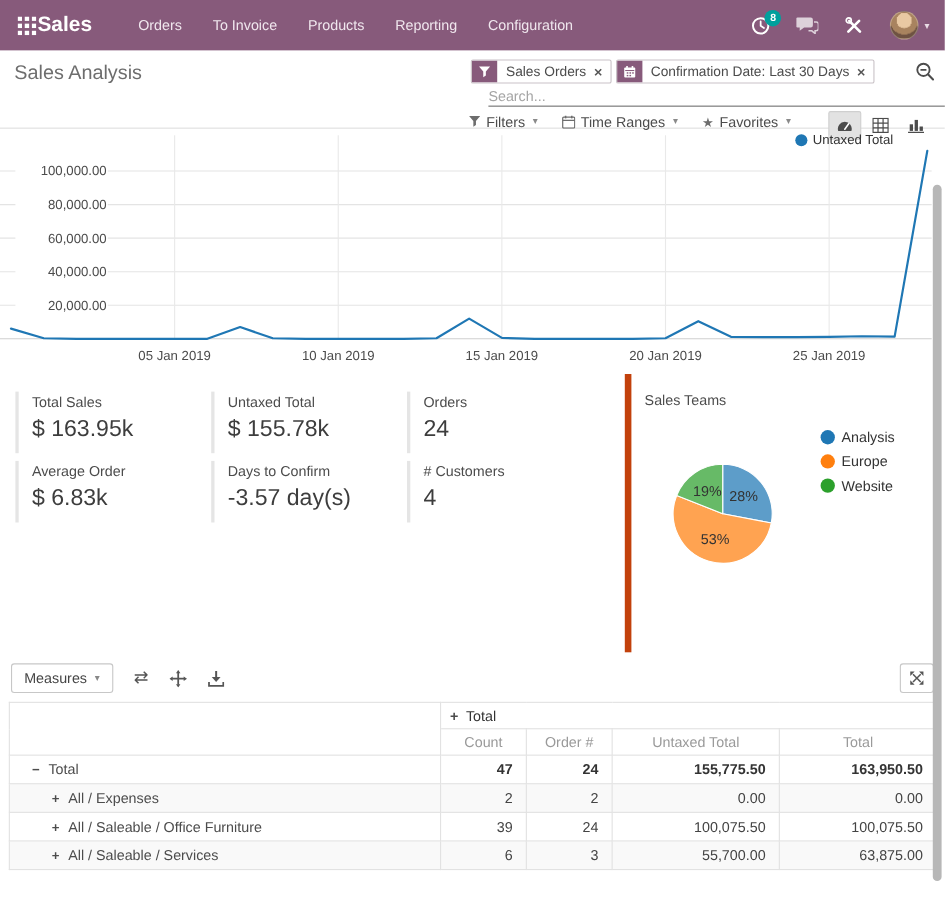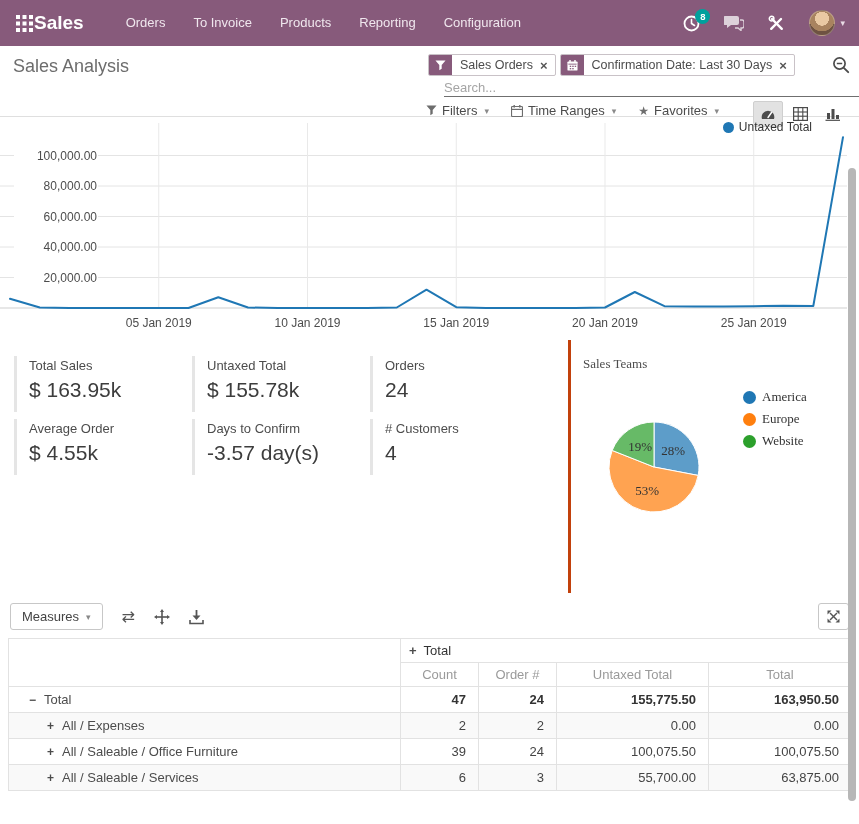--- a/index.html
+++ b/index.html
@@ -43,21 +43,21 @@
   #line-chart { display:block; }
   .chart-legend { position:absolute; right:47px; top:3px; display:flex; align-items:center; gap:5px; font-size:12px; color:#333; }
   .legend-dot { width:11px; height:11px; border-radius:50%; }
 
   
   .dashboard { display:flex; height:253px; }
   .kpi-grid { width:568px; display:grid; grid-template-columns:repeat(3,178px); align-content:start; padding:16px 0 0 14px; row-gap:7px; }
   .kpi { border-left:3px solid #e5e5e5; padding:2px 8px 6px 12px; height:56px; }
   .kpi-label { font-size:13px; color:#4c4c4c; }
   .kpi-value { font-size:21px; color:#3d3d3d; margin-top:5px; }
-  .teams { flex:1; border-left:3px solid #c2410c; position:relative;font-family:Liberation Serif, serif; }
+  .teams { flex:1; border-left:6px solid #c2410c; position:relative; }
   .teams-title { position:absolute; left:12px; top:16px; font-size:13px; color:#4c4c4c; }
   #pie-chart { position:absolute; left:0; top:52px; }
   .pie-legend { position:absolute; left:172px; top:46px; }
   .pie-legend .row { display:flex; align-items:center; gap:6px; height:22px; font-size:13px; color:#333; }
   .pie-legend .legend-dot { width:13px; height:13px; }
 
   
   .pivot-bar { display:flex; align-items:center; padding:10px 10px 6px 10px; }
   .measures-btn { display:flex; align-items:center; gap:7px; border:1px solid #c7c7c7; border-radius:3px; background:#fff; padding:5px 11px; font-size:13px; color:#444; cursor:pointer; font-family:inherit; }
   .measures-btn .caret { font-size:9px; color:#888; }
@@ -277,21 +277,21 @@
       <div class="kpi">
         <div class="kpi-label">Untaxed Total</div>
         <div class="kpi-value">$ 155.78k</div>
       </div>
       <div class="kpi">
         <div class="kpi-label">Orders</div>
         <div class="kpi-value">24</div>
       </div>
       <div class="kpi">
         <div class="kpi-label">Average Order</div>
-        <div class="kpi-value">$ 4.55k</div>
+        <div class="kpi-value">$ 6.83k</div>
       </div>
       <div class="kpi">
         <div class="kpi-label">Days to Confirm</div>
         <div class="kpi-value">-3.57 day(s)</div>
       </div>
       <div class="kpi">
         <div class="kpi-label"># Customers</div>
         <div class="kpi-value">4</div>
       </div>
     </div>
@@ -302,21 +302,21 @@
           <path d="M83,75 L83.00,30.00 A45,45 0 0 1 127.20,83.43 Z" fill="#1f77b4" fill-opacity="0.72" stroke="#fff" stroke-width="1"></path>
           <text x="102.07020275870079" y="59.22375625371993" dy="4" text-anchor="middle" font-size="13" fill="#333">28%</text>
           <path d="M83,75 L127.20,83.43 A45,45 0 1 1 41.16,58.43 Z" fill="#ff7f0e" fill-opacity="0.72" stroke="#fff" stroke-width="1"></path>
           <text x="76.09497012552907" y="98.76726872050435" dy="4" text-anchor="middle" font-size="13" fill="#333">53%</text>
           <path d="M83,75 L41.16,58.43 A45,45 0 0 1 83.00,30.00 Z" fill="#2ca02c" fill-opacity="0.72" stroke="#fff" stroke-width="1"></path>
           <text x="69.08843639815976" y="54.5297557867046" dy="4" text-anchor="middle" font-size="13" fill="#333">19%</text>
         </svg>
       <div class="pie-legend">
         <div class="row">
           <span class="legend-dot" style="background: rgb(31, 119, 180);"></span>
-          <span>America</span>
+          <span>Analysis</span>
         </div>
         <div class="row">
           <span class="legend-dot" style="background: rgb(255, 127, 14);"></span>
           <span>Europe</span>
         </div>
         <div class="row">
           <span class="legend-dot" style="background: rgb(44, 160, 44);"></span>
           <span>Website</span>
         </div>
       </div>

